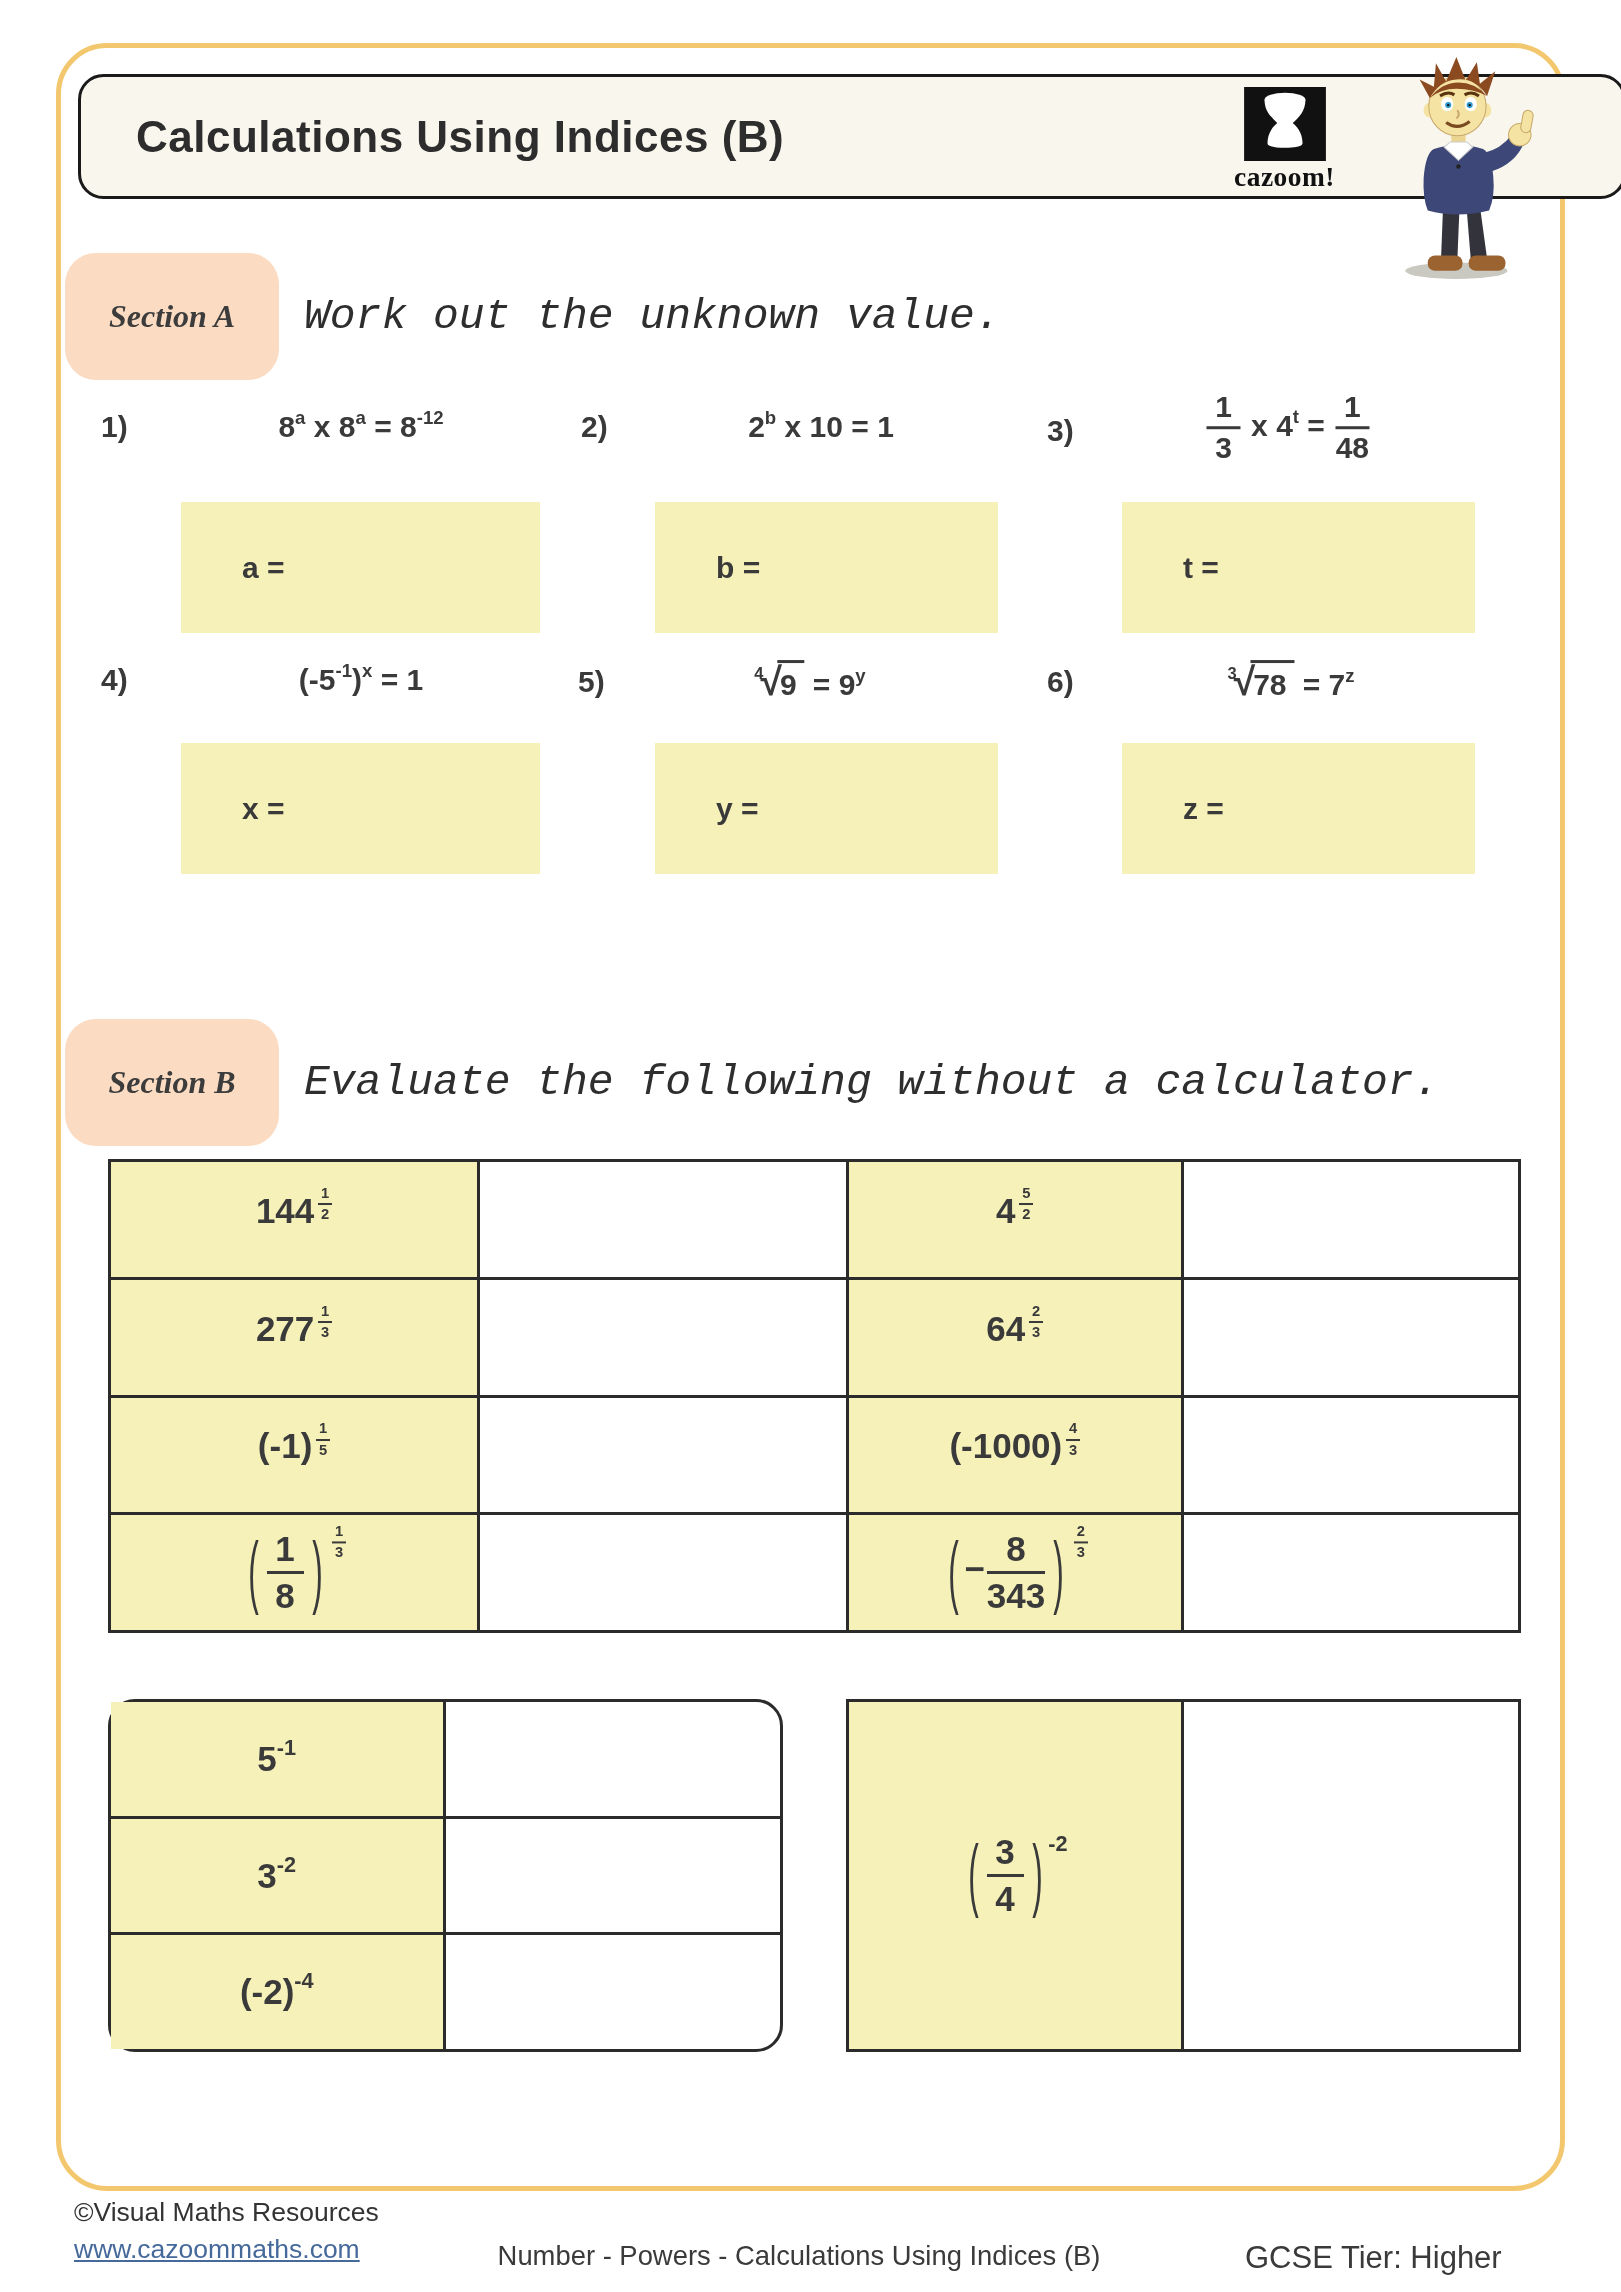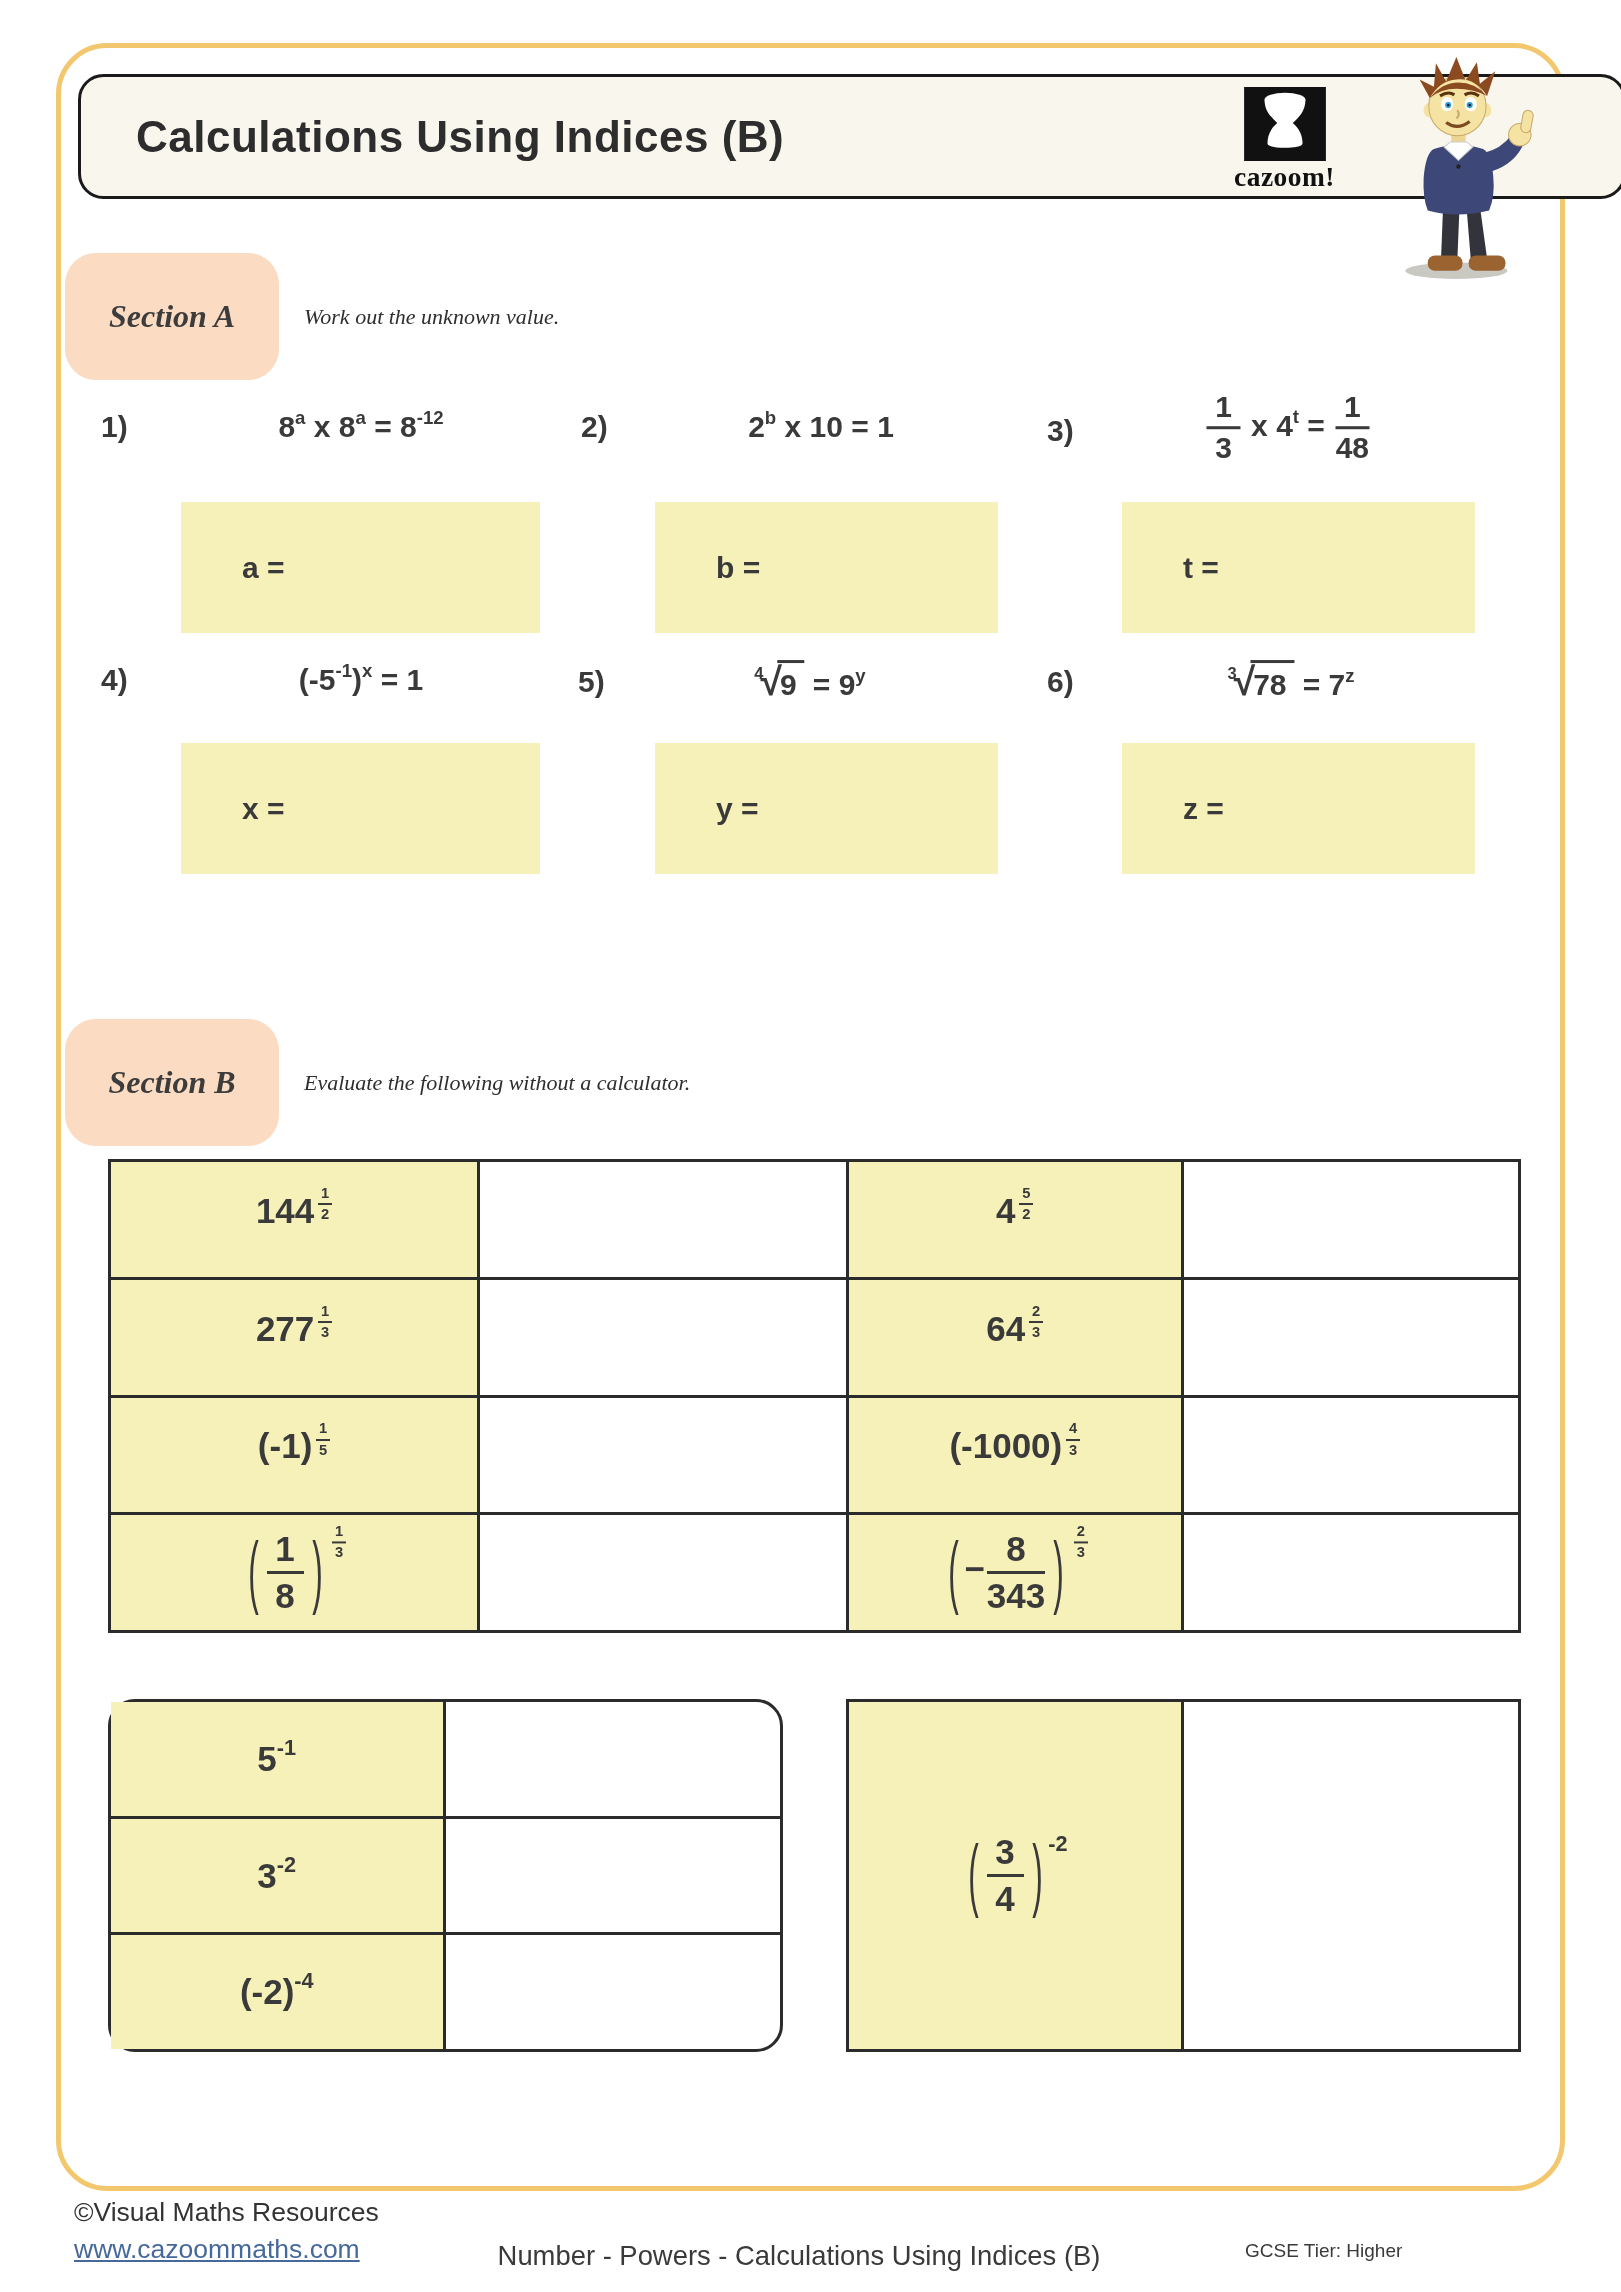--- a/index.html
+++ b/index.html
@@ -16,21 +16,21 @@
   .logo{position:absolute;left:1211px;top:87px;width:147px;display:flex;flex-direction:column;align-items:center;}
   .logo-text{font-family:"Liberation Serif",serif;font-weight:bold;font-size:27.4px;color:#111;margin-top:1px;letter-spacing:0.5px;}
   .mascot{position:absolute;left:1384px;top:55px;width:155px;height:225px;}
 
   
   .pill{position:absolute;left:65px;width:214px;height:127px;background:#FBDCC2;border-radius:31px;
     display:flex;align-items:center;justify-content:center;
     font-family:"Liberation Serif",serif;font-style:italic;font-weight:bold;font-size:32px;color:#3C3C3C;}
   #pill-a{top:253px;} #pill-b{top:1019px;}
   .instruction{position:absolute;left:304px;height:127px;display:flex;align-items:center;
-    font-family:Liberation Serif, serif;font-style:italic;font-size:22px;color:#2E2E2E;}
+    font-family:Liberation Mono, monospace;font-style:italic;font-size:43px;color:#2E2E2E;}
   #instr-a{top:253px;} #instr-b{top:1019px;}
 
   
   .math{font-weight:bold;color:#3A3A3A;white-space:nowrap;}
   .m-sup{display:inline-block;font-size:.62em;transform:translateY(-.72em);}
   .m-sup.high{transform:translateY(-1.55em);}
   .m-frac{display:inline-block;vertical-align:middle;text-align:center;line-height:1.08;margin:0 2px;}
   .m-frac .fr-n{display:block;border-bottom:.11em solid currentColor;padding:0 8.8px 2.9px;}
   .m-frac .fr-d{display:block;padding-top:2.9px;}
   .m-supfrac{display:inline-flex;flex-direction:column;text-align:center;font-size:.42em;line-height:1.05;
@@ -68,21 +68,21 @@
   .trow:first-child{border-top:none;}
   #t4 .trow:first-child{flex:2;}
   .tcell{width:50%;display:flex;align-items:center;justify-content:center;box-sizing:border-box;}
   .tcell.q{background:#F6F1B8;border-right:3.9px solid #2B2B2B;}
   .tmath{font-size:35px;}
 
   
   .f-copy{position:absolute;left:74px;top:2197px;font-size:26.5px;color:#333;}
   .f-link{position:absolute;left:74px;top:2234px;font-size:26.5px;color:#46699B;text-decoration:underline;}
   .f-center{position:absolute;left:799px;top:2240px;transform:translateX(-50%);font-size:27.4px;color:#3A3A3A;white-space:nowrap;}
-  .f-right{position:absolute;left:1245px;top:2240px;font-size:19px;color:#3A3A3A;white-space:nowrap;}
+  .f-right{position:absolute;left:1245px;top:2240px;font-size:31px;color:#3A3A3A;white-space:nowrap;}
 </style>
 </head>
 <body>
 
 <div class="page-border"></div>
 
 <div class="title-box">
   <div class="page-title">Calculations Using Indices (B)</div>
 </div>
 

